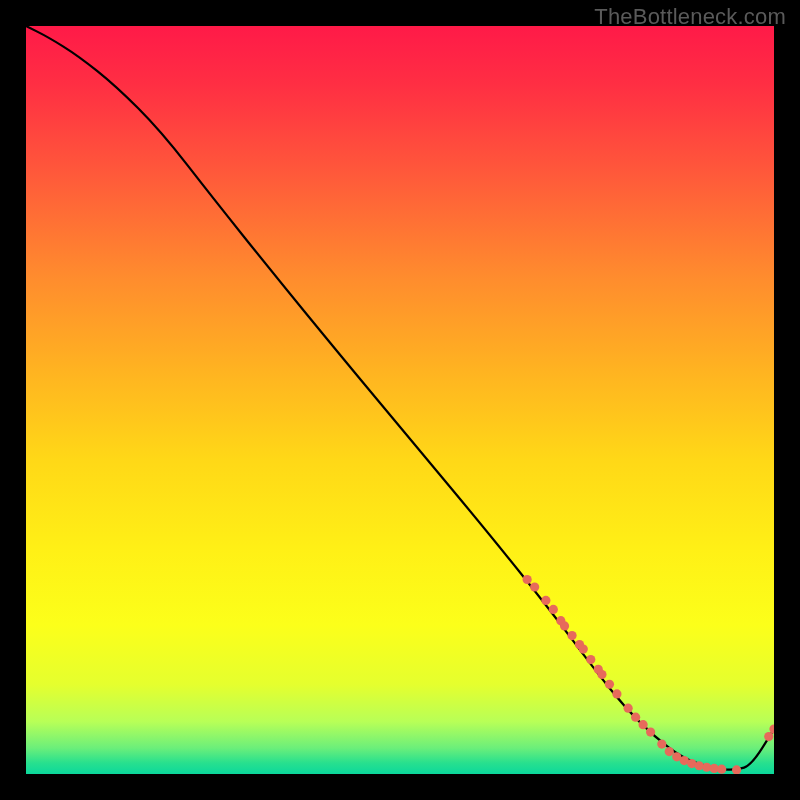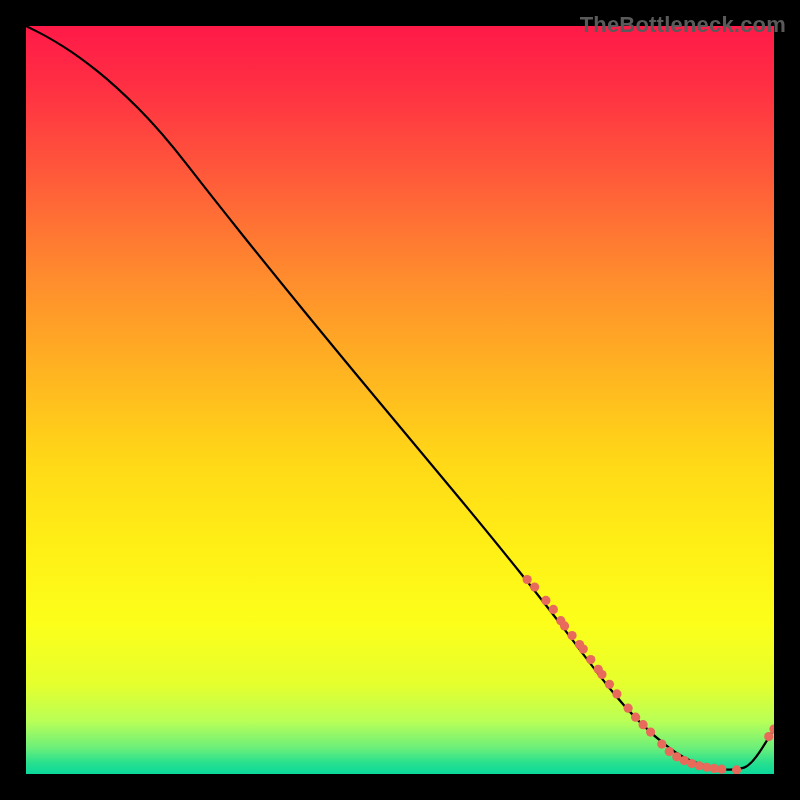--- a/index.html
+++ b/index.html
@@ -12,25 +12,25 @@
     font-family: Arial, Helvetica, sans-serif;
   }
   .stage {
     position: relative;
     width: 800px;
     height: 800px;
     background: #000;
   }
   .watermark {
     position: absolute;
-    top: 12px;
+    top: 4px;
     right: 14px;
     color: #5a5a5a;
     font-size: 22px;
-    font-weight: 700;
+    font-weight: 400;
     letter-spacing: 0.2px;
     z-index: 5;
     pointer-events: none;
   }
   .plot-area {
     position: absolute;
     left: 26px;
     top: 26px;
     width: 748px;
     height: 748px;

